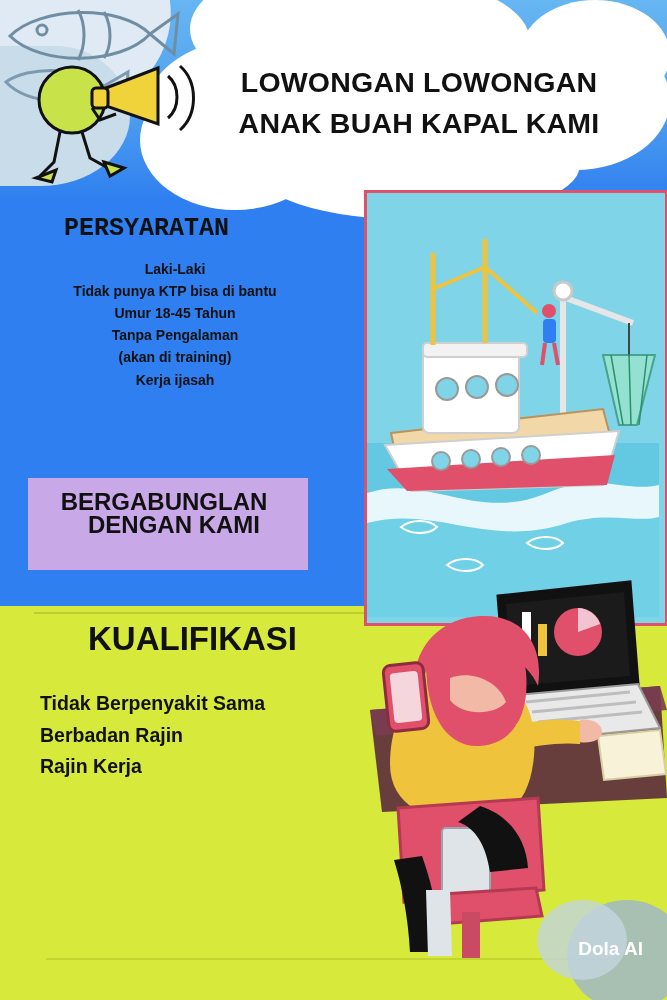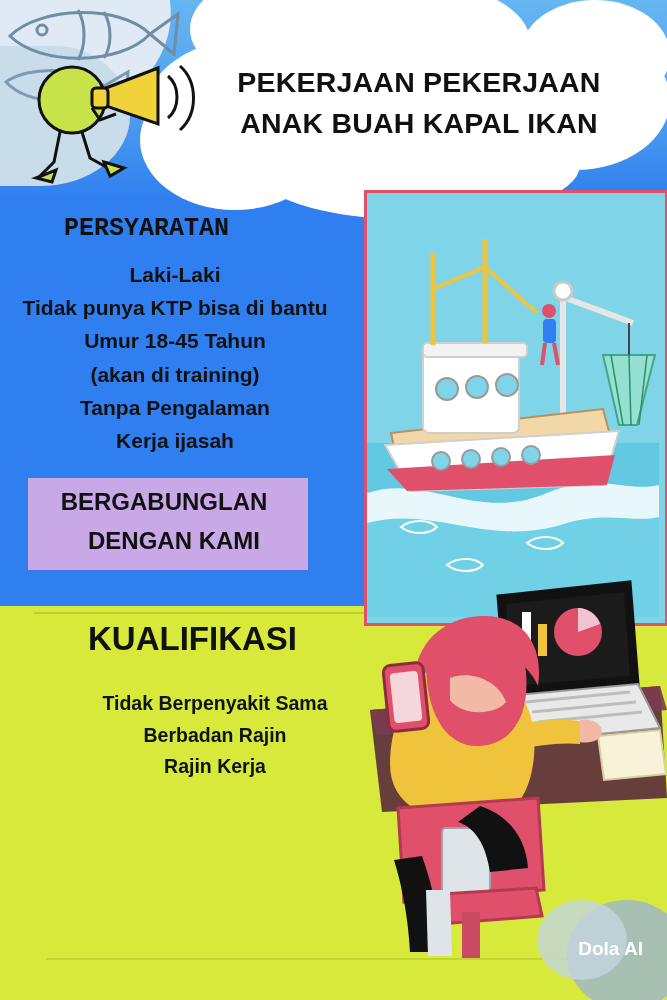--- a/index.html
+++ b/index.html
@@ -37,31 +37,31 @@
 
   .title-wrap{position:absolute;left:198px;top:62px;width:442px;text-align:center;z-index:6;}
   .title-line{font-size:28.5px;font-weight:bold;color:#111;letter-spacing:.2px;line-height:1.45;}
 
   
   .char{position:absolute;left:30px;top:58px;width:180px;height:130px;z-index:7;}
 
   
   .req-head{position:absolute;left:64px;top:214px;font-size:25px;font-weight:bold;color:#111;z-index:6;font-family:Liberation Mono, monospace;}
   .req-list{position:absolute;left:0px;top:258px;width:350px;text-align:center;z-index:6;}
-  .req-list div{font-size:21px;font-weight:bold;color:#111;line-height:1.58;}
+  .req-list div{font-size:14px;font-weight:bold;color:#111;line-height:1.58;}
 
   
   .join{position:absolute;left:28px;top:478px;width:280px;height:92px;background:#c9a8e8;z-index:6;}
   .join .jl{position:absolute;width:272px;text-align:center;font-size:24px;font-weight:bold;color:#111;}
   .join .jl1{top:10px;}
-  .join .jl2{top:49px;left:10px;text-align:center;}
+  .join .jl2{top:33px;left:10px;text-align:center;}
 
   
   .qual-head{position:absolute;left:88px;top:620px;font-size:33px;font-weight:bold;color:#111;z-index:6;}
-  .qual-list{position:absolute;left:40px;top:688px;width:350px;text-align:center;z-index:6;}
+  .qual-list{position:absolute;left:40px;top:688px;width:350px;text-align:left;z-index:6;}
   .qual-list div{font-size:19.5px;font-weight:bold;color:#111;line-height:1.62;}
 
   
   .photo{position:absolute;left:364px;top:190px;width:298px;height:430px;
     background:#7fd4e8;border:3px solid #e0506a;z-index:5;overflow:hidden;}
 
   
   .wm{position:absolute;right:24px;bottom:40px;font-size:19px;font-weight:bold;color:#ffffff;z-index:9;margin-left:30px;}
   .wmblob{position:absolute;right:-20px;bottom:-10px;width:120px;height:110px;background:#9fb8c8;border-radius:50%;z-index:8;opacity:.85;}
   .wmblob2{position:absolute;right:40px;bottom:20px;width:90px;height:80px;background:#c3d4de;border-radius:50%;z-index:8;opacity:.8;}
@@ -94,44 +94,44 @@
 
   <div class="cloud c1"></div>
   <div class="cloud c2"></div>
   <div class="cloud c3"></div>
   <div class="cloud c4"></div>
   <div class="cloud c5"></div>
   <div class="cloud c6"></div>
   <div class="cloud c7"></div>
 
   <div class="title-wrap">
-    <div class="title-line">PEKERJAAN PEKERJAAN</div>
-    <div class="title-line">ANAK BUAH KAPAL IKAN</div>
+    <div class="title-line">LOWONGAN LOWONGAN</div>
+    <div class="title-line">ANAK BUAH KAPAL KAMI</div>
   </div>
 
   <svg class="char" viewBox="0 0 180 130">
     <circle cx="42" cy="42" r="33" fill="#c8e24a" stroke="#111" stroke-width="3"></circle>
     <path d="M30 74 L24 104 L10 118" stroke="#111" stroke-width="3" fill="none"></path>
     <path d="M52 74 L60 100 L78 110" stroke="#111" stroke-width="3" fill="none"></path>
     <path d="M6 120 L26 112 L22 124 Z" fill="#c8e24a" stroke="#111" stroke-width="3"></path>
     <path d="M74 104 L94 110 L80 118 Z" fill="#c8e24a" stroke="#111" stroke-width="3"></path>
     <path d="M62 50 L70 62 L86 56" stroke="#111" stroke-width="3" fill="none"></path>
     <path d="M76 30 L128 10 L128 66 L76 48 Z" fill="#f0d23a" stroke="#111" stroke-width="3"></path>
     <rect x="62" y="30" width="16" height="20" rx="4" fill="#f0d23a" stroke="#111" stroke-width="3"></rect>
     <path d="M138 18 C150 28,150 50,138 60" stroke="#111" stroke-width="3" fill="none"></path>
     <path d="M150 8 C168 24,168 56,150 72" stroke="#111" stroke-width="3" fill="none"></path>
   </svg>
 
   <div class="req-head">PERSYARATAN</div>
   <div class="req-list">
     <div>Laki-Laki</div>
     <div>Tidak punya KTP bisa di bantu</div>
     <div>Umur 18-45 Tahun</div>
+    <div>Tanpa Pengalaman</div>
     <div>(akan di training)</div>
-    <div>Tanpa Pengalaman</div>
     <div>Kerja ijasah</div>
   </div>
 
   <div class="join">
     <div class="jl jl1">BERGABUNGLAN</div>
     <div class="jl jl2">DENGAN KAMI</div>
   </div>
 
   <div class="qual-head">KUALIFIKASI</div>
   <div class="qual-list">

